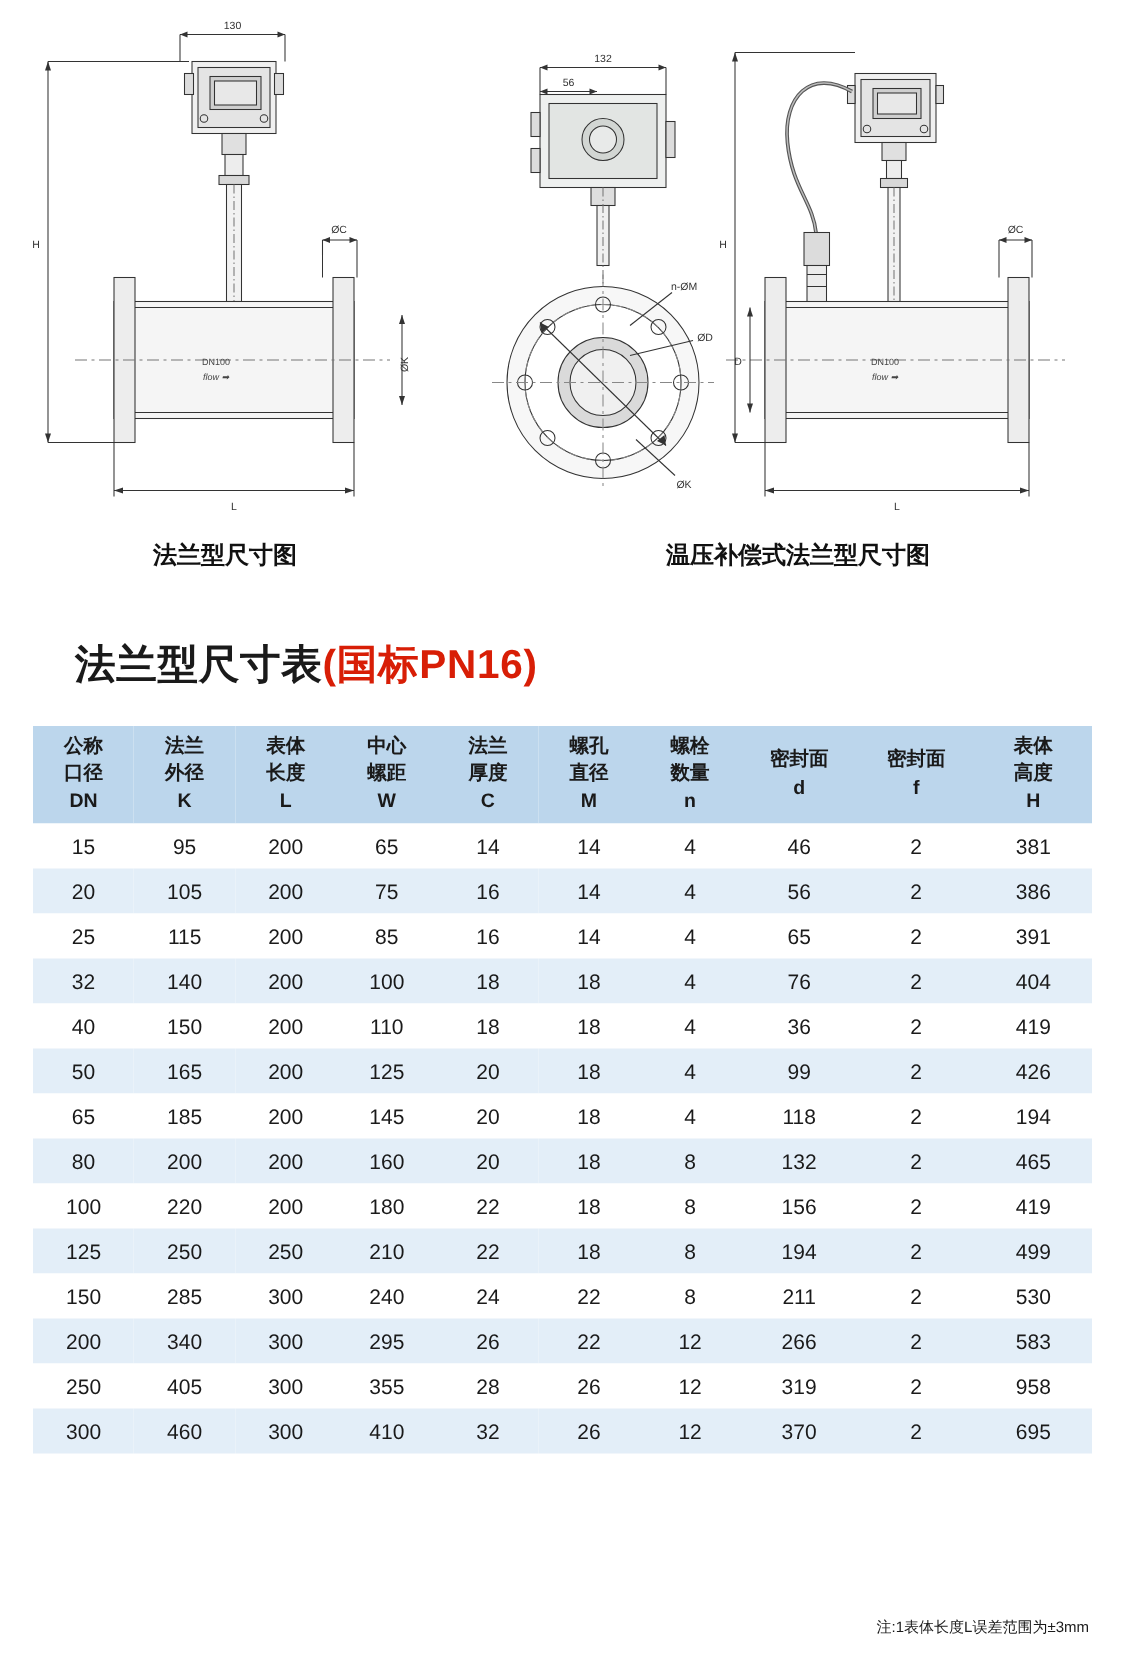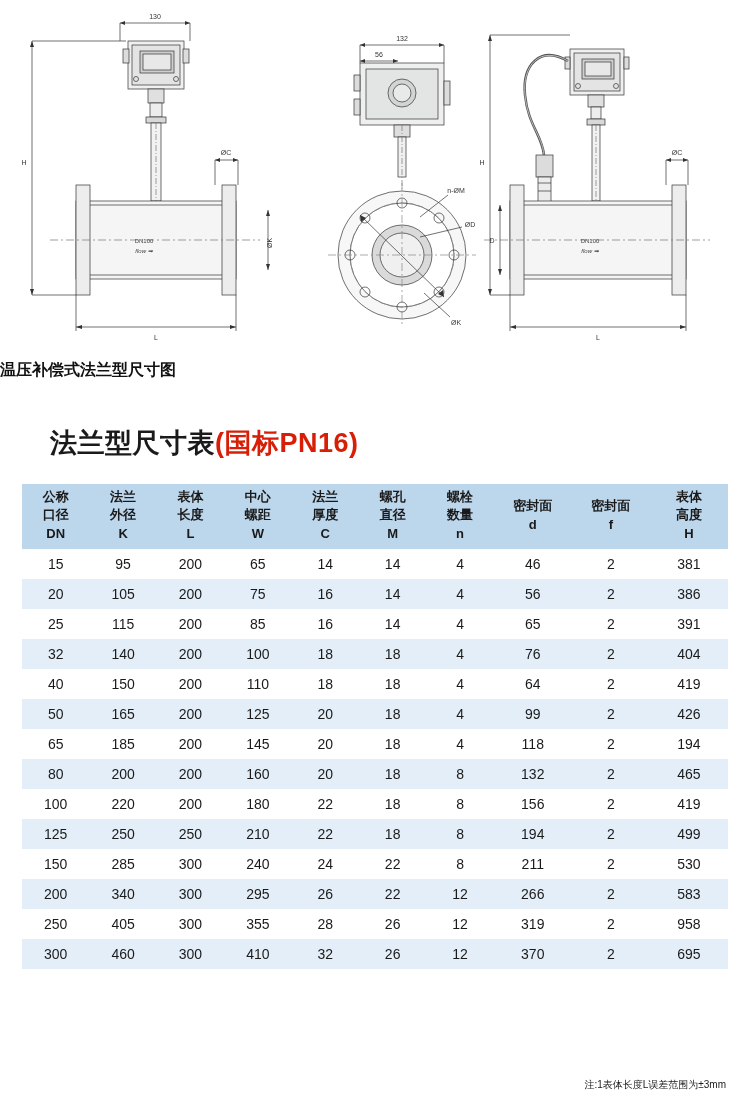--- a/index.html
+++ b/index.html
@@ -36,21 +36,21 @@
     font-size: 16px;
     font-weight: bold;
     color: #111;
   }
   .caption-1 {
     width: 300px;
     text-align: center;
   }
   .caption-2 {
     width: 320px;
-    text-align: left;
+    text-align: right;
   }
 
   
   .table-title {
     position: absolute;
     top: 425px;
     left: 30px;
     font-size: 27px;
     font-weight: bold;
     letter-spacing: 0.5px;
@@ -304,20 +304,21 @@
       <line x1="196" y1="155" x2="196" y2="180"></line>
       <line x1="218" y1="155" x2="218" y2="180"></line>
     </g>
     <text class="lbl" x="12" y="160" text-anchor="middle">H</text>
     <text class="lbl" x="22" y="238" text-anchor="middle">D</text>
     <text class="lbl" x="128" y="335" text-anchor="middle">L</text>
     <text class="lbl" x="207" y="150" text-anchor="middle">ØC</text>
   </svg>
 
   <div class="caption-row">
+    <div class="caption-1">法兰型尺寸图</div>
     <div class="caption-2">温压补偿式法兰型尺寸图</div>
   </div>
 </div>
 
 <div class="table-title">
   <span>法兰型尺寸表</span><span class="std">(国标PN16)</span>
 </div>
 
 <div class="table-wrap">
   <table class="dim">
@@ -435,21 +436,21 @@
           <td>404</td>
         </tr>
         <tr class="odd">
           <td>40</td>
           <td>150</td>
           <td>200</td>
           <td>110</td>
           <td>18</td>
           <td>18</td>
           <td>4</td>
-          <td>64</td>
+          <td>36</td>
           <td>2</td>
           <td>419</td>
         </tr>
         <tr class="even">
           <td>50</td>
           <td>165</td>
           <td>200</td>
           <td>125</td>
           <td>20</td>
           <td>18</td>

